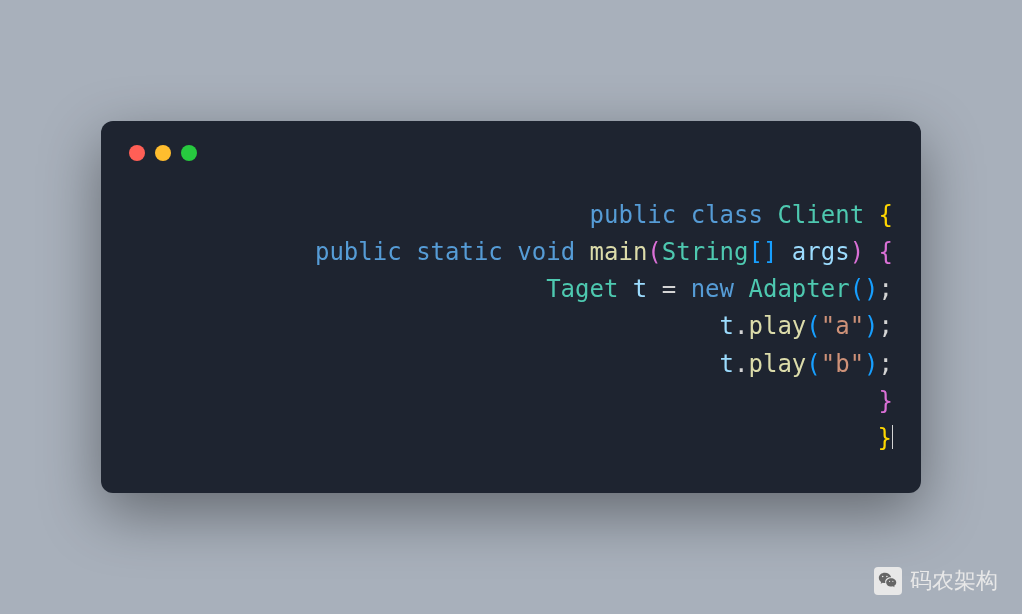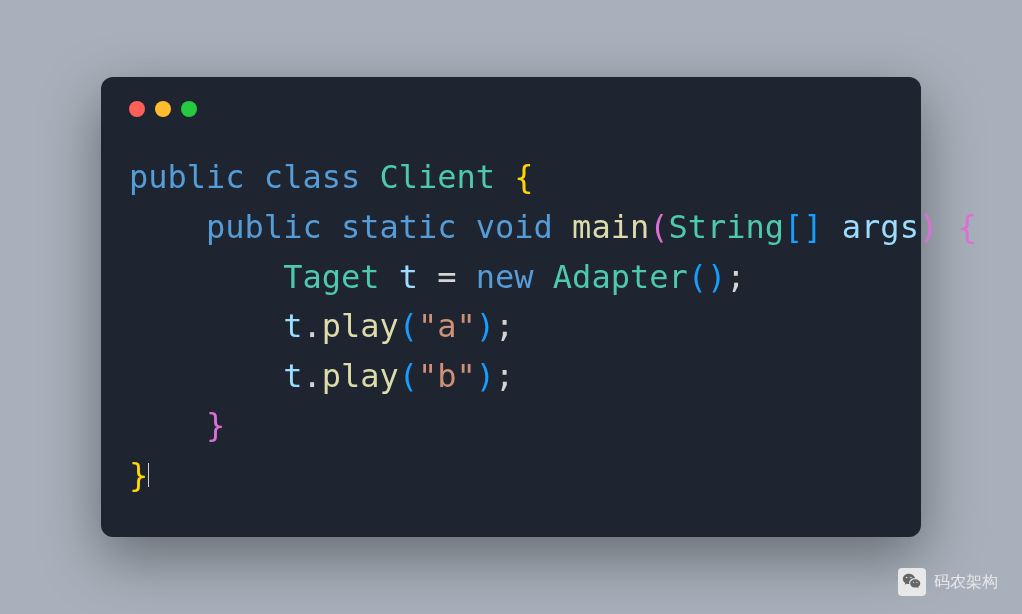--- a/index.html
+++ b/index.html
@@ -31,24 +31,25 @@
     }
     .control-dot {
       width: 16px;
       height: 16px;
       border-radius: 50%;
     }
     .dot-red { background: #ff5f56; }
     .dot-yellow { background: #ffbd2e; }
     .dot-green { background: #27c93f; }
     .code-block {
-      font-size: 32px;
+      font-size: 24px;
       line-height: 1.55;
       white-space: pre;
       color: #d4d4d4;
+      text-align: right;
     }
     .keyword { color: #569cd6; }
     .type { color: #4ec9b0; }
     .method { color: #dcdcaa; }
     .punct { color: #d4d4d4; }
     .param { color: #9cdcfe; }
     .string { color: #ce9178; }
     .var { color: #9cdcfe; }
     .bracket1 { color: #ffd700; }
     .bracket2 { color: #da70d6; }
@@ -63,21 +64,21 @@
     }
     .watermark {
       position: absolute;
       bottom: 18px;
       right: 24px;
       display: flex;
       align-items: center;
       gap: 8px;
       color: #e8e8e8;
       font-family: sans-serif;
-      font-size: 16px;
+      font-size: 22px;
     }
     .wechat-icon {
       width: 28px;
       height: 28px;
       background: #e8e8e8;
       border-radius: 4px;
       position: relative;
       display: flex;
       align-items: center;
       justify-content: center;

